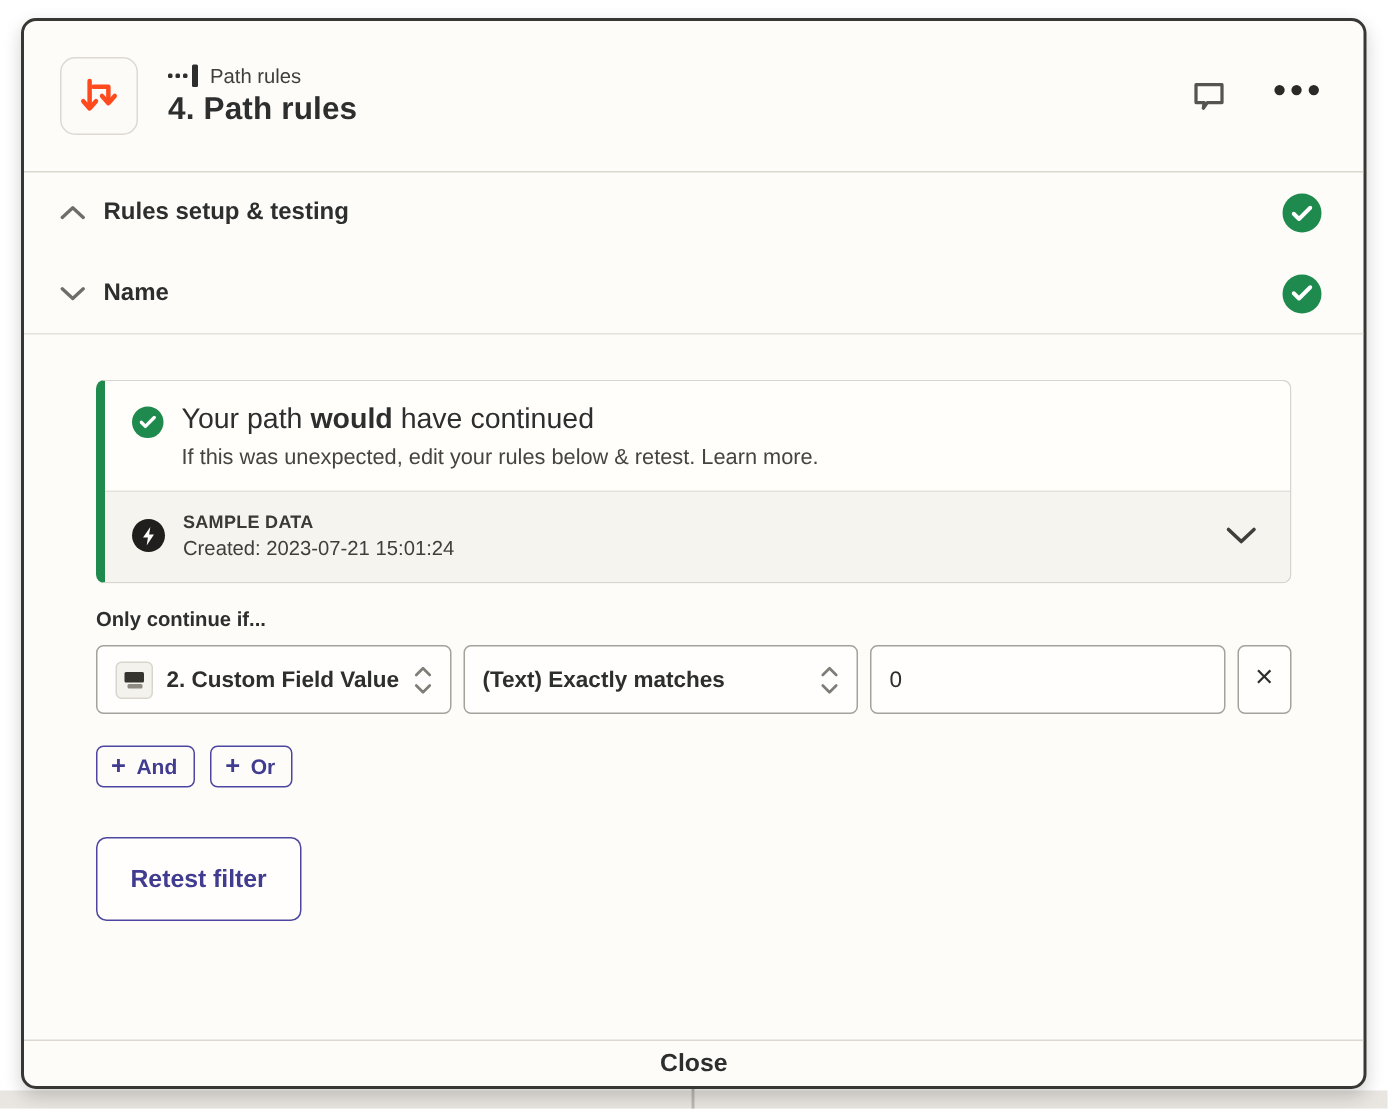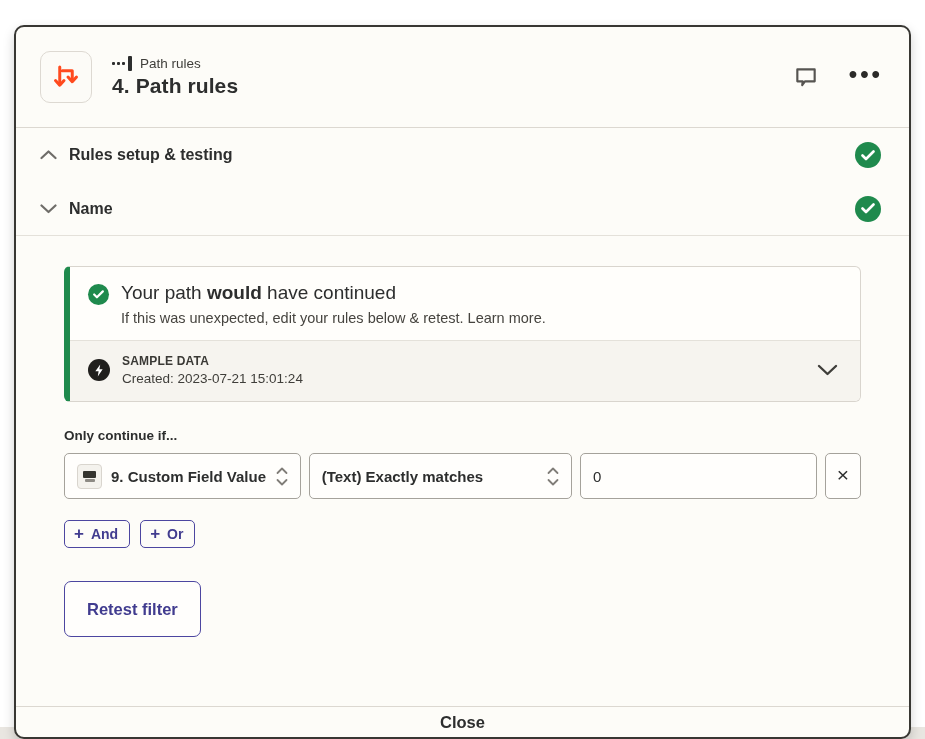--- a/index.html
+++ b/index.html
@@ -2,21 +2,21 @@
 <html><head>
 <meta charset="utf-8">
 <style>
   * { margin:0; padding:0; box-sizing:border-box; }
   html,body { width:925px; height:739px; background:#ffffff; font-family:"Liberation Sans", sans-serif; overflow:hidden; }
 
   .canvas-strip { position:absolute; left:0; top:727px; width:925px; height:12px; background:#e9e6e1; }
   .connector-line { position:absolute; left:461px; top:725px; width:2px; height:14px; background:#bdbab4; }
 
   .modal {
-    position:absolute; left:14px; top:25px; width:897px; height:714px;
+    position:absolute; left:14px; top:12px; width:897px; height:714px;
     background:#fdfcf8; border:2px solid #383733; border-radius:10px;
     box-shadow:0 5px 12px rgba(0,0,0,.18);
     display:flex; flex-direction:column; overflow:hidden;
   }
 
   
   .hdr { height:101px; flex:0 0 auto; display:flex; align-items:center; padding:0 26px 0 24px; border-bottom:1px solid #dcd8d1; }
   .app-tile { width:52px; height:52px; border:1px solid #ddd9d2; border-radius:10px; background:#fcfbf7; display:flex; align-items:center; justify-content:center; }
   .hdr-titles { margin-left:20px; }
   .hdr-sub { display:flex; align-items:center; gap:8px; color:#3f3e3a; font-size:13.5px; }
@@ -45,21 +45,21 @@
   .result-line1 b { font-weight:700; }
   .result-line2 { font-size:14.5px; color:#46443f; margin-top:6px; }
   .result-link { color:#46443f; cursor:pointer; }
   .result-divider { height:1px; background:#e4e1da; }
   .sample-row { background:#f6f4ef; padding:13px 22px 15px 18px; display:flex; align-items:center; }
   .bolt-circle { width:22px; height:22px; border-radius:50%; background:#201f1d; display:flex; align-items:center; justify-content:center; flex:0 0 auto; }
   .sample-texts { margin-left:12px; }
   .sample-label { font-size:12px; font-weight:700; color:#3a3935; letter-spacing:.2px; }
   .sample-created { font-size:13.5px; color:#3f3e3a; margin-top:3px; }
 
-  .prompt { margin-top:26px; font-size:13.5px; font-weight:700; color:#2d2e2e; }
+  .prompt { margin-top:16px; font-size:13.5px; font-weight:700; color:#2d2e2e; }
 
   .fields-row { margin-top:10px; display:flex; gap:8px; align-items:stretch; }
   .field { height:46px; background:#fffefc; border:1px solid #a5a29b; border-radius:5px; display:flex; align-items:center; padding:0 12px; }
   .field.sel { cursor:pointer; }
   .field-1 { width:247px; }
   .field-2 { width:275px; }
   .field-3 { width:247px; }
   .field-label { font-size:15px; font-weight:600; color:#2d2e2e; white-space:nowrap; }
   .field-value { font-size:15px; color:#2d2e2e; }
   .sel-spacer { flex:1; }
@@ -179,21 +179,21 @@
     </div>
 
     <div class="prompt">Only continue if...</div>
 
     <div class="fields-row">
       <div class="field sel field-1">
         <span class="app-logo">
             <span class="m1"></span>
             <span class="m2"></span>
           </span>
-        <span class="field-label">9. Custom Field Value</span>
+        <span class="field-label">2. Custom Field Value</span>
         <span class="sel-spacer"></span>
         <svg width="12" height="19" viewBox="0 0 12 19" fill="none">
           <path d="M1.5 6 L6 1.5 L10.5 6" stroke="#807d78" stroke-width="1.8" stroke-linecap="round" stroke-linejoin="round" fill="none"></path>
           <path d="M1.5 13 L6 17.5 L10.5 13" stroke="#807d78" stroke-width="1.8" stroke-linecap="round" stroke-linejoin="round" fill="none"></path>
         </svg>
       </div>
       <div class="field sel field-2">
         <span class="field-label">(Text) Exactly matches</span>
         <span class="sel-spacer"></span>
         <svg width="12" height="19" viewBox="0 0 12 19" fill="none">

